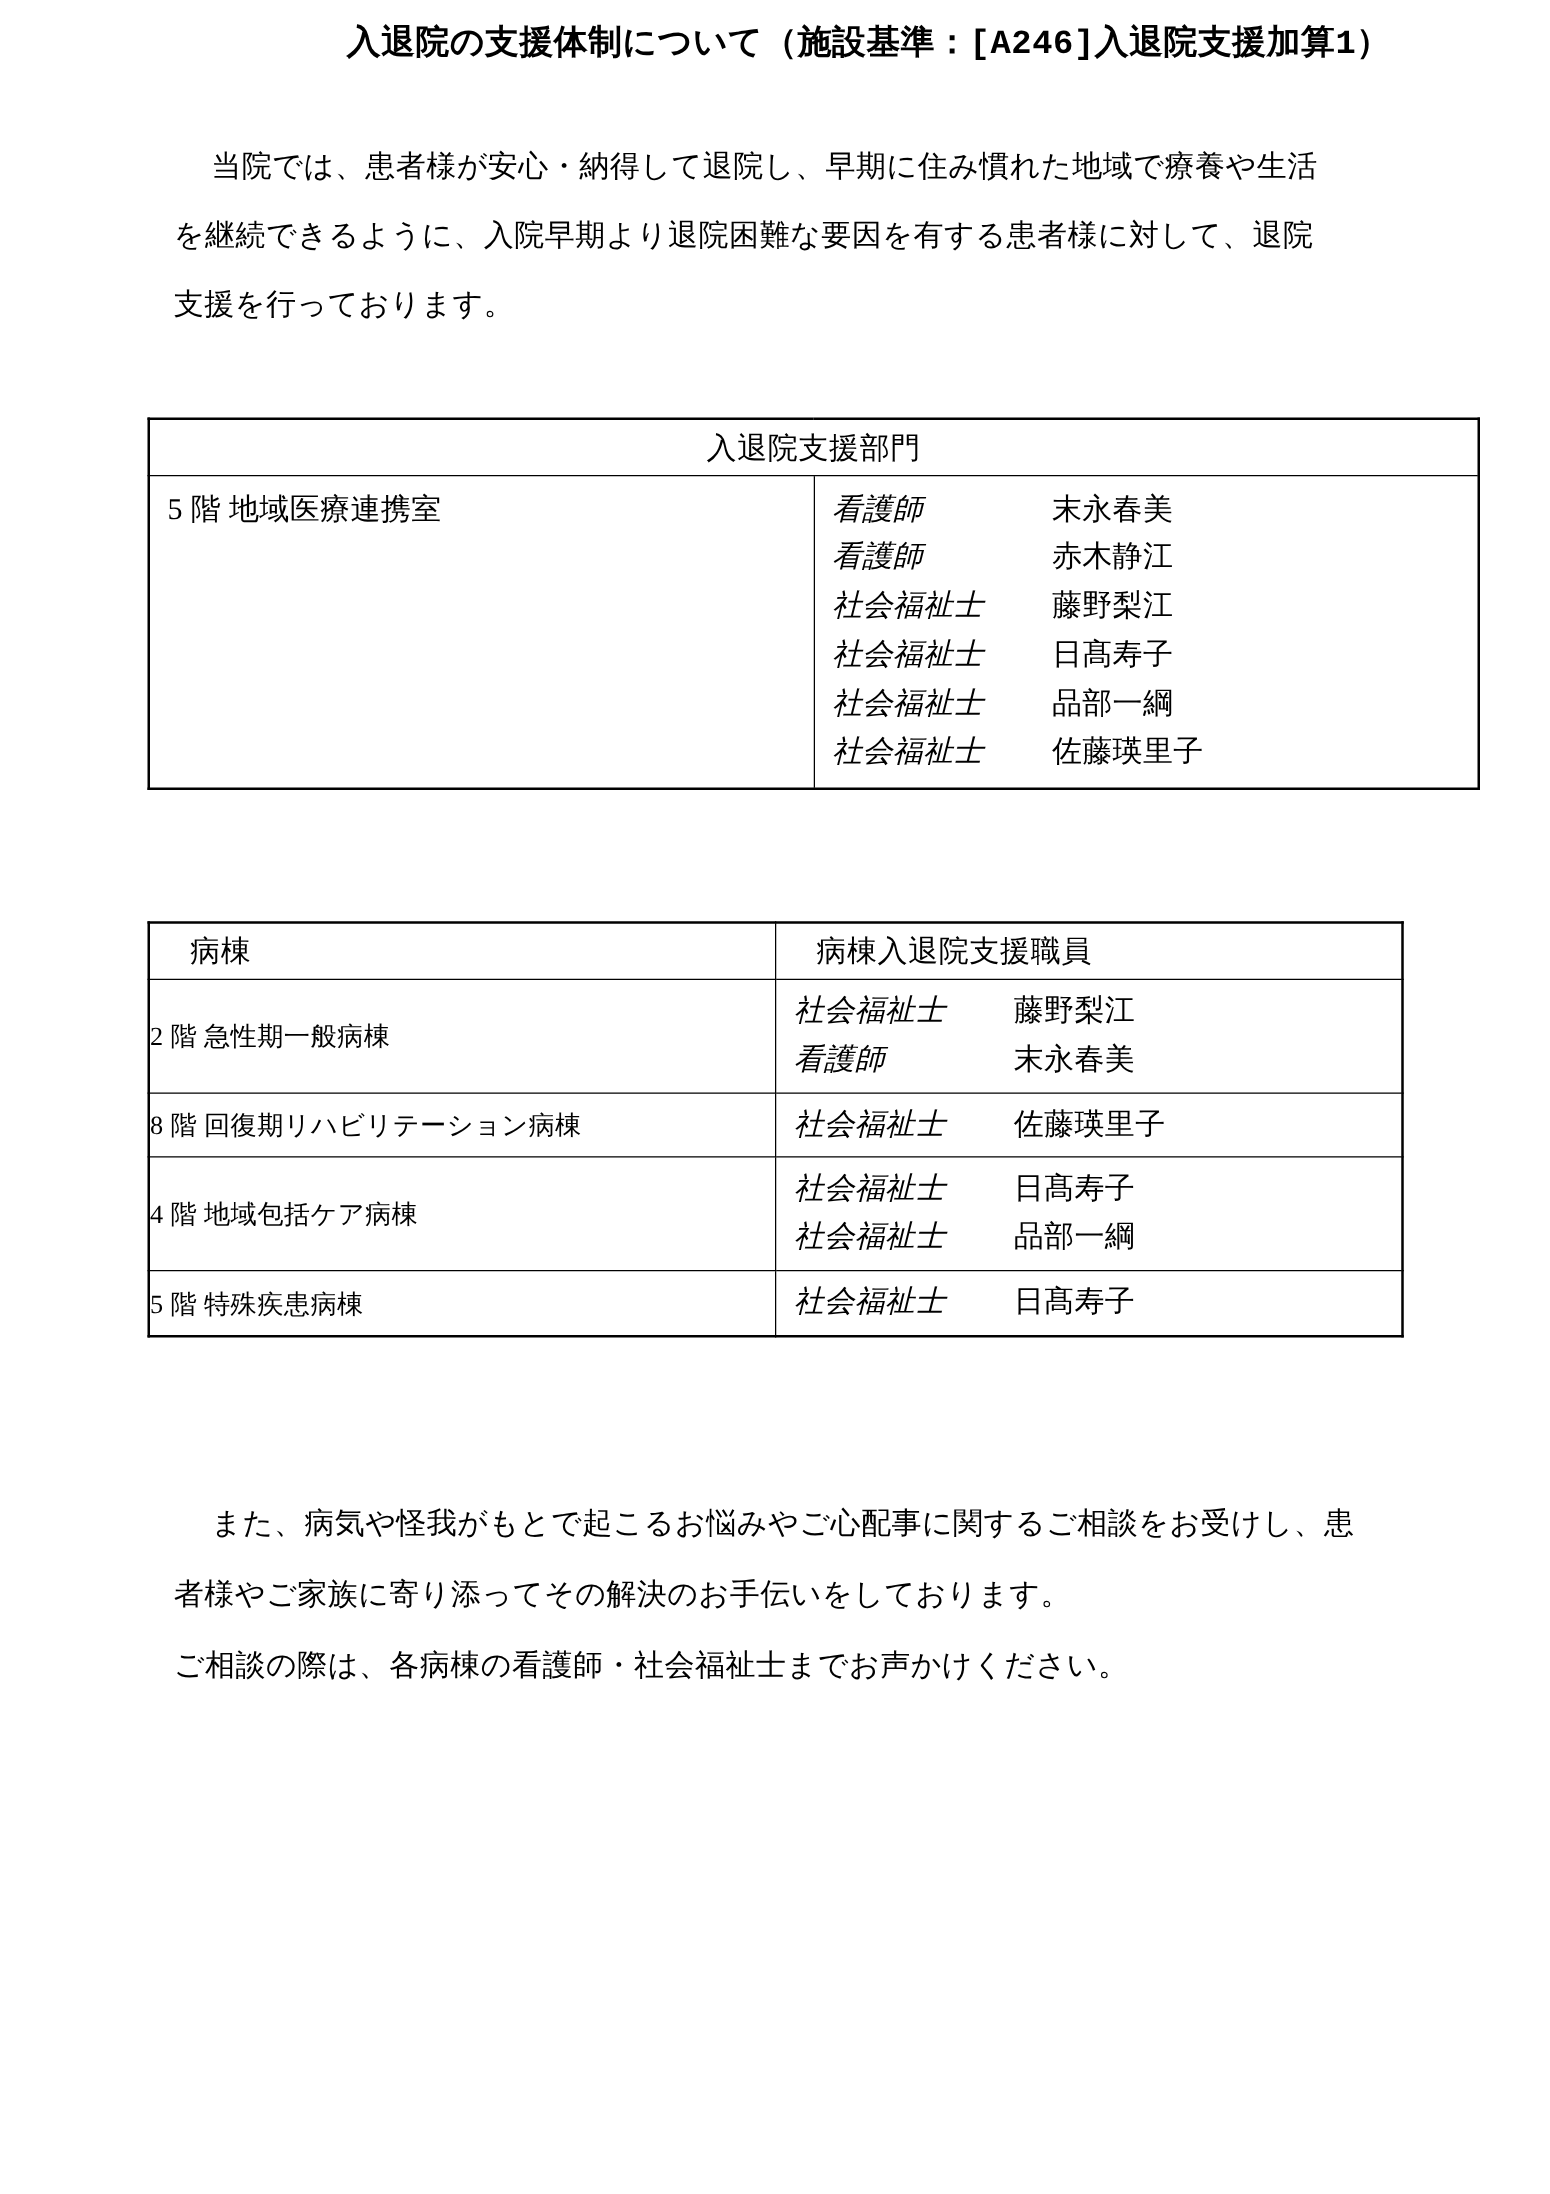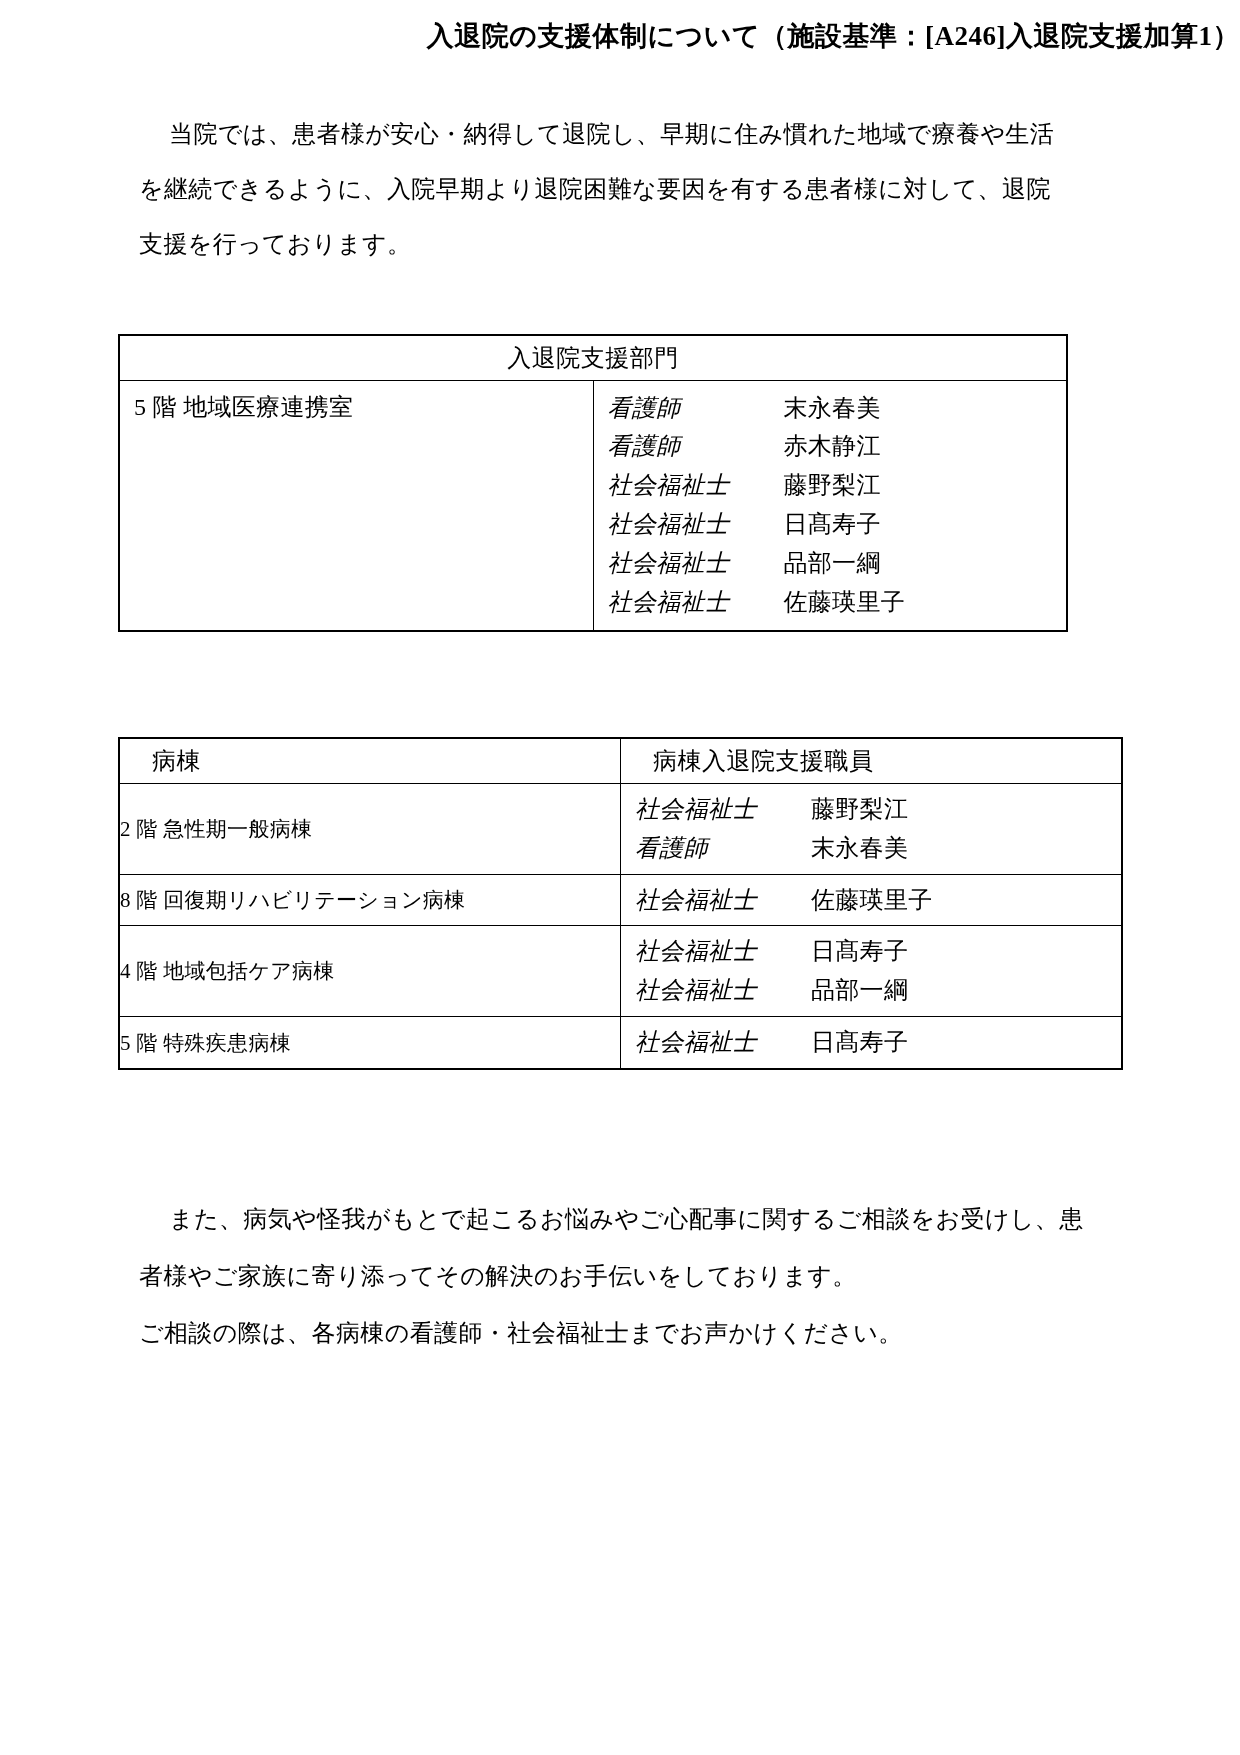--- a/index.html
+++ b/index.html
@@ -19,24 +19,25 @@
     position: relative;
     width: 1240px;
     height: 1755px;
     box-sizing: border-box;
     padding: 0;
   }
 
   .doc-title {
     font-size: 27px;
     line-height: 1.4;
-    text-align: right;
+    text-align: center;
     margin: 18px 0 0 0;
     padding-left: 150px;
     letter-spacing: 0.5px;
+    font-family: Liberation Mono, monospace;
   }
 
   .para {
     font-size: 24px;
     line-height: 1.72;
     letter-spacing: 0.4px;
     margin: 14px;
     padding: 0 125px 0 125px;
     text-align: justify;
   }
@@ -52,21 +53,21 @@
     border: 2px solid #000;
   }
   .tbl td, .tbl th {
     border: 1.5px solid #000;
     padding: 0;
     font-weight: normal;
     vertical-align: middle;
   }
 
   
-  #table-dept { width: 950px; margin-top: 68px; }
+  #table-dept { width: 1066px; margin-top: 68px; }
   #table-dept .hdr {
     text-align: center;
     font-size: 24px;
     height: 44px;
     letter-spacing: 0.5px;
   }
   #table-dept .left-cell {
     width: 400px;
     font-size: 24px;
     padding: 10px 0 10px 14px;

